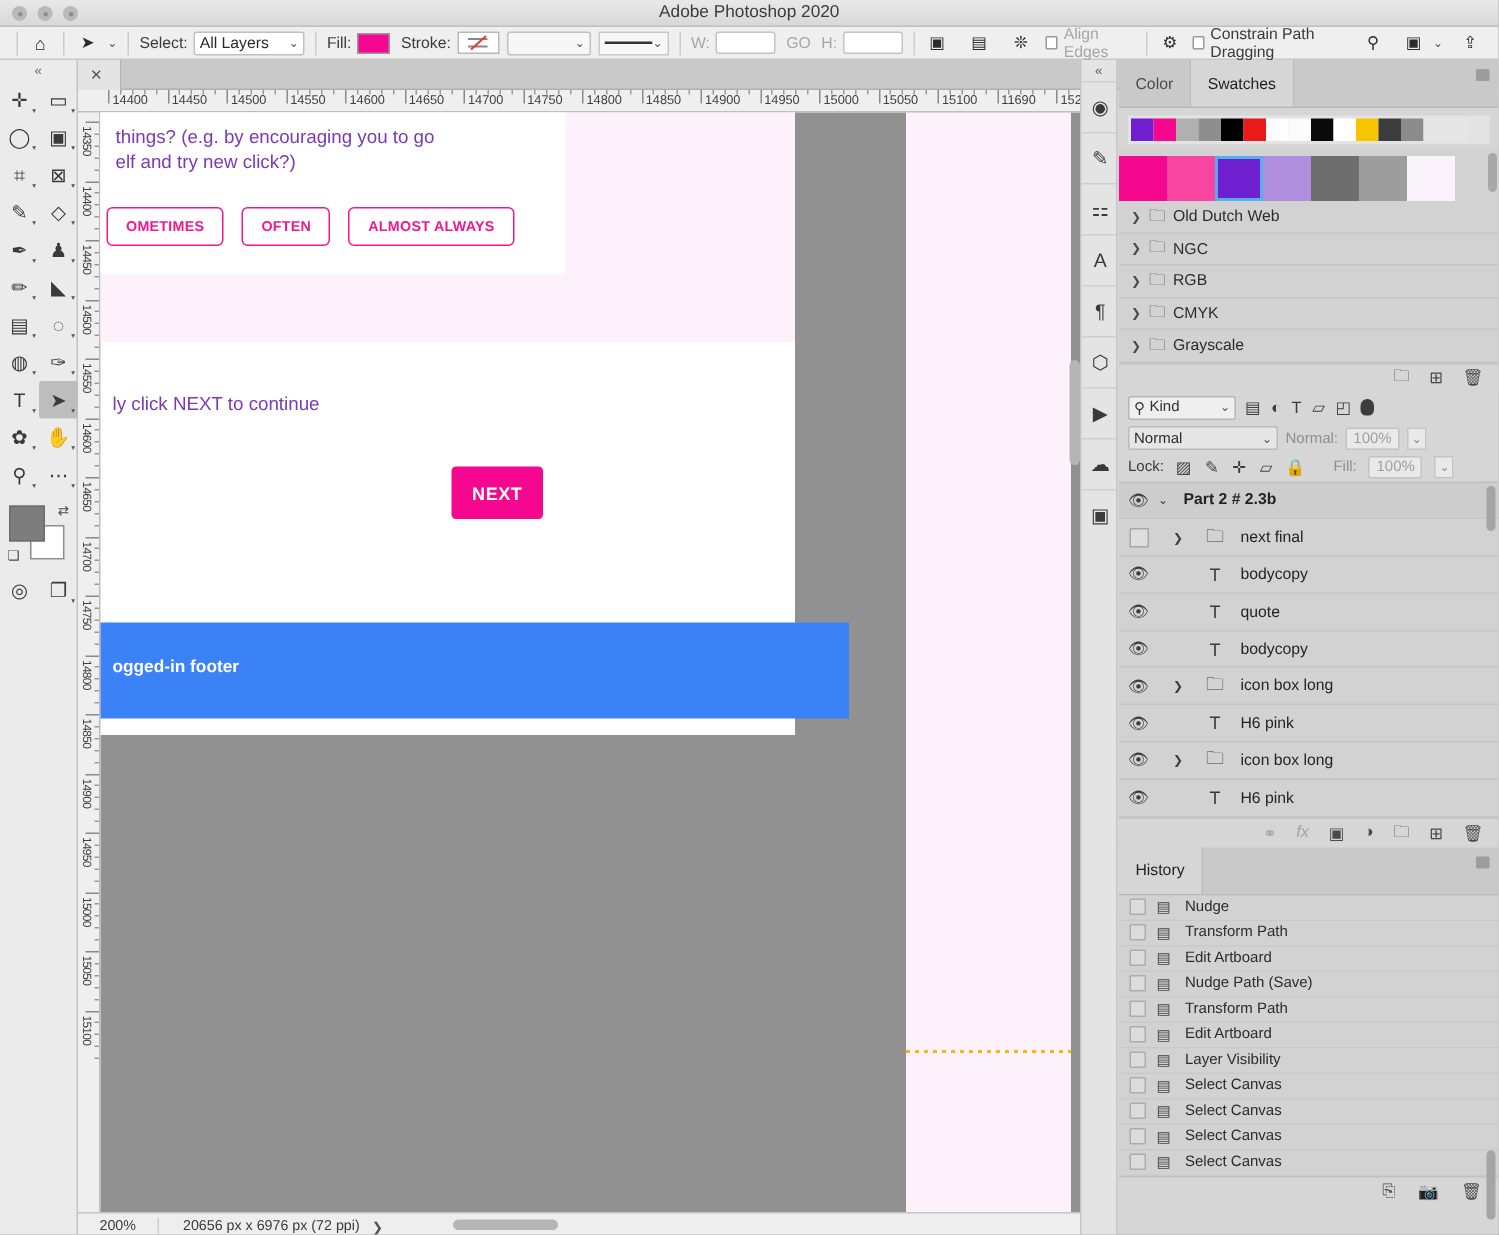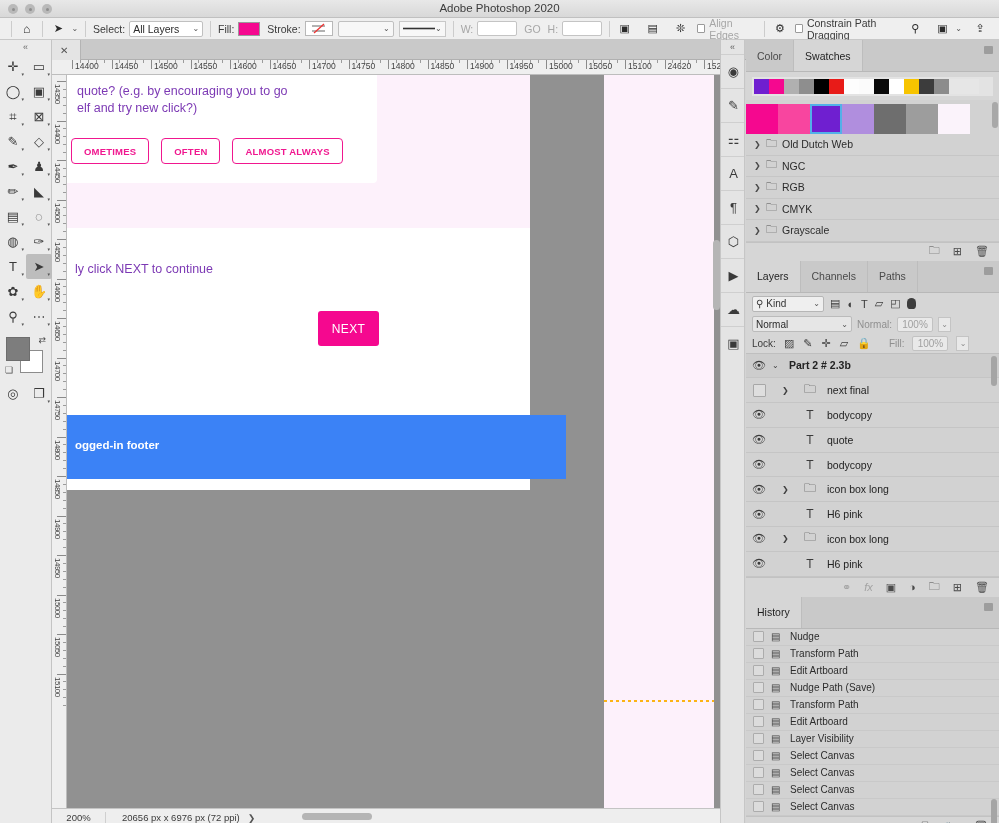--- a/index.html
+++ b/index.html
@@ -137,24 +137,24 @@
   .pill-row { position:absolute; left:4px; top:63px; display:flex; gap:12px; }
   .pill {
     height:26px; border:1.5px solid #f0178f; border-radius:4px; background:#fff;
     display:flex; align-items:center; justify-content:center; padding:0 12px;
     color:#f0178f; font-size:9.5px; font-weight:bold; letter-spacing:0.2px;
   }
   .ab-continue {
     position:absolute; left:8px; top:187px; font-size:12.5px; color:#7c39b4;
   }
   .next-btn {
-    position:absolute; left:251px; top:236px; width:61px; height:35px;
+    position:absolute; left:234px; top:236px; width:61px; height:35px;
     background:#f5088f; border-radius:3px; color:#fff;
     display:flex; align-items:center; justify-content:center;
-    font-size:12px; font-weight:normal; letter-spacing:0.4px;
+    font-size:12px; font-weight:bold; letter-spacing:0.4px;
   }
   .footer-band {
     position:absolute; left:0; top:340px; width:499px; height:64px; background:#3b82f6;
   }
   .footer-txt {
     position:absolute; left:8px; top:24px; color:#fff; font-size:11.5px; font-weight:bold;
   }
   .right-board {
     position:absolute; left:552px; top:15px; width:110px; height:733px; background:#fdf1fb;
   }
@@ -532,21 +532,21 @@
         <div class="rh-tick" style="left: 549.3px; height: 3px;"></div>
         <div class="rh-tick" style="left: 557.2px; height: 3px;"></div>
         <div class="rh-tick" style="left: 565.1px; height: 3px;"></div>
         <div class="rh-tick rh-major" style="left: 573px;"></div>
         <div class="rh-lbl" style="left: 576px;">15100</div>
         <div class="rh-tick" style="left: 580.9px; height: 3px;"></div>
         <div class="rh-tick" style="left: 588.8px; height: 3px;"></div>
         <div class="rh-tick" style="left: 596.7px; height: 3px;"></div>
         <div class="rh-tick" style="left: 604.6px; height: 3px;"></div>
         <div class="rh-tick rh-major" style="left: 612.5px;"></div>
-        <div class="rh-lbl" style="left: 615.5px;">24620</div>
+        <div class="rh-lbl" style="left: 615.5px;">11690</div>
         <div class="rh-tick" style="left: 620.4px; height: 3px;"></div>
         <div class="rh-tick" style="left: 628.3px; height: 3px;"></div>
         <div class="rh-tick" style="left: 636.2px; height: 3px;"></div>
         <div class="rh-tick" style="left: 644.1px; height: 3px;"></div>
         <div class="rh-tick rh-major" style="left: 652px;"></div>
         <div class="rh-lbl" style="left: 655px;">15200</div>
         <div class="rh-tick" style="left: 659.9px; height: 3px;"></div>
         <div class="rh-tick" style="left: 667.8px; height: 3px;"></div>
       </div>
     <div class="ruler-v" id="ruler-v">
@@ -645,21 +645,21 @@
         <div class="rv-tick" style="top: 606.4px; width: 3px; left: 11px;"></div>
         <div class="rv-tick" style="top: 614.3px; width: 3px; left: 11px;"></div>
         <div class="rv-tick" style="top: 622.2px; width: 3px; left: 11px;"></div>
         <div class="rv-tick" style="top: 630.1px; width: 3px; left: 11px;"></div>
       </div>
 
     <div class="artboard">
       <div class="ab-pinkwash"></div>
       <div class="ab-card">
         <div class="ab-q">
-          <div>quote? (e.g. by encouraging you to go</div>
+          <div>things? (e.g. by encouraging you to go</div>
           <div>elf and try new click?)</div>
         </div>
         <div class="pill-row" id="pill-row">
             <div class="pill">OMETIMES</div>
             <div class="pill">OFTEN</div>
             <div class="pill">ALMOST ALWAYS</div>
           </div>
       </div>
       <div class="ab-continue">ly click NEXT to continue</div>
       <div class="next-btn">NEXT</div>
@@ -782,26 +782,20 @@
           </div>
         </div>
       <div class="panel-footer" id="sw-footer">
           <div>🗀</div>
           <div>⊞</div>
           <div>🗑</div>
         </div>
     </div>
 
     <div class="panel">
-      <div class="panel-tabs" id="ly-tabs">
-          <div class="ptab active">Layers</div>
-          <div class="ptab">Channels</div>
-          <div class="ptab">Paths</div>
-        <div class="pmenu"></div>
-      </div>
       <div class="layer-filter">
         <div class="kind-sel">
           <span style="display:flex;align-items:center;gap:3px;">
             <span>⚲</span>
             <span>Kind</span>
           </span>
           <span class="caret">⌄</span>
         </div>
         <div id="lf-icons" style="display:flex;gap:7px;align-items:center;">
             <div class="lf-ic">▤</div>

